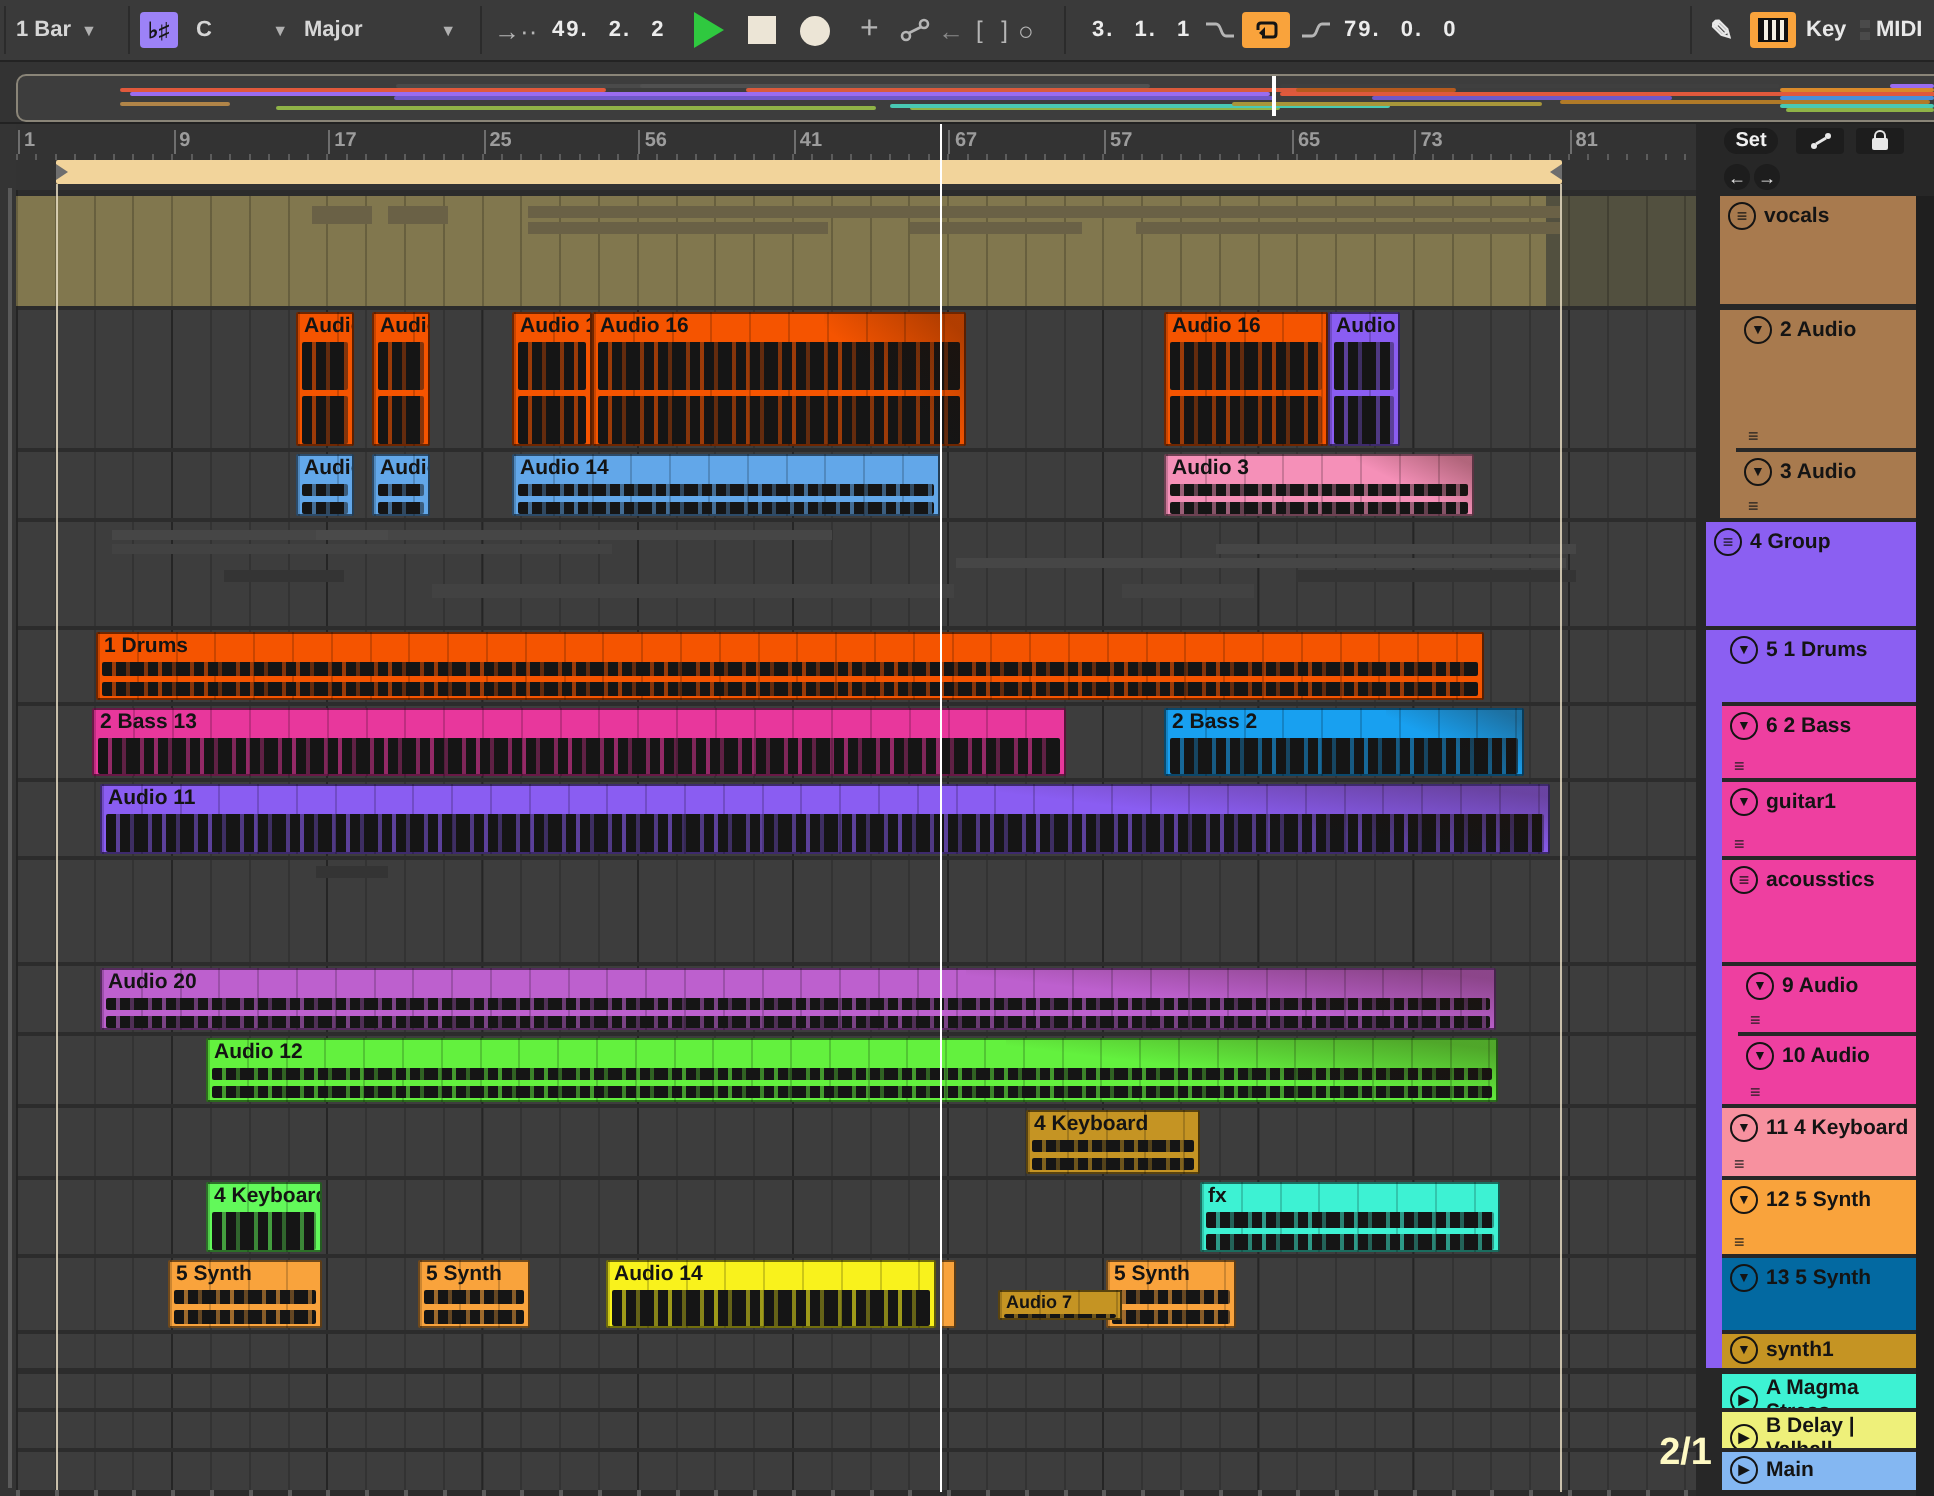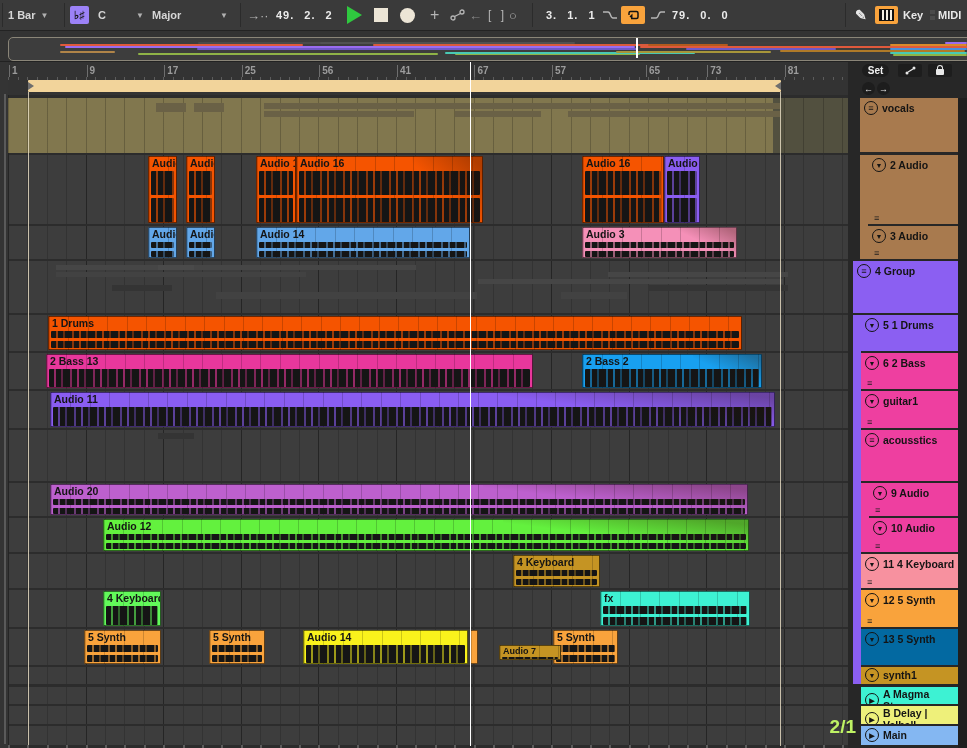--- a/index.html
+++ b/index.html
@@ -64,21 +64,21 @@
   
   #sidebar-bg{left:848px;top:62px;width:119px;height:686px;background:#272727;}
   #sb-scroll{left:958px;top:98px;width:9px;height:650px;background:#1f1f1f;}
   .tpanel{position:absolute;color:#141414;font-weight:bold;font-size:10.5px;overflow:hidden;}
   .tp-head{display:flex;align-items:center;gap:4px;padding:3px 0 0 4px;}
   .tico{width:12px;height:12px;min-width:12px;border:1.2px solid #141414;border-radius:50%;
         display:flex;align-items:center;justify-content:center;font-size:7px;line-height:1;color:#141414;}
   .tico.fold{font-size:9px;}
   .mini-eq{position:absolute;left:6px;bottom:1px;font-size:9px;color:#1d1d1d;font-weight:bold;}
   .spine{position:absolute;z-index:1;}
-  #grid-label{color:#bef264;font-size:19px;font-weight:bold;z-index:45;}
+  #grid-label{color:#fef9c3;font-size:19px;font-weight:bold;z-index:45;}
   #bottom-ticks{left:8px;top:745px;width:840px;height:3px;background:repeating-linear-gradient(90deg,#5c5c5c 0 2px,transparent 2px 19.4px);z-index:46;}
 </style>
 </head>
 <body>
 
 <div id="toolbar" class="abs">
   <span class="tb-div" style="left:2px"></span>
   <div class="tb-item" style="left:8px">
     <span>1 Bar</span>
     <span class="caret">▼</span>

